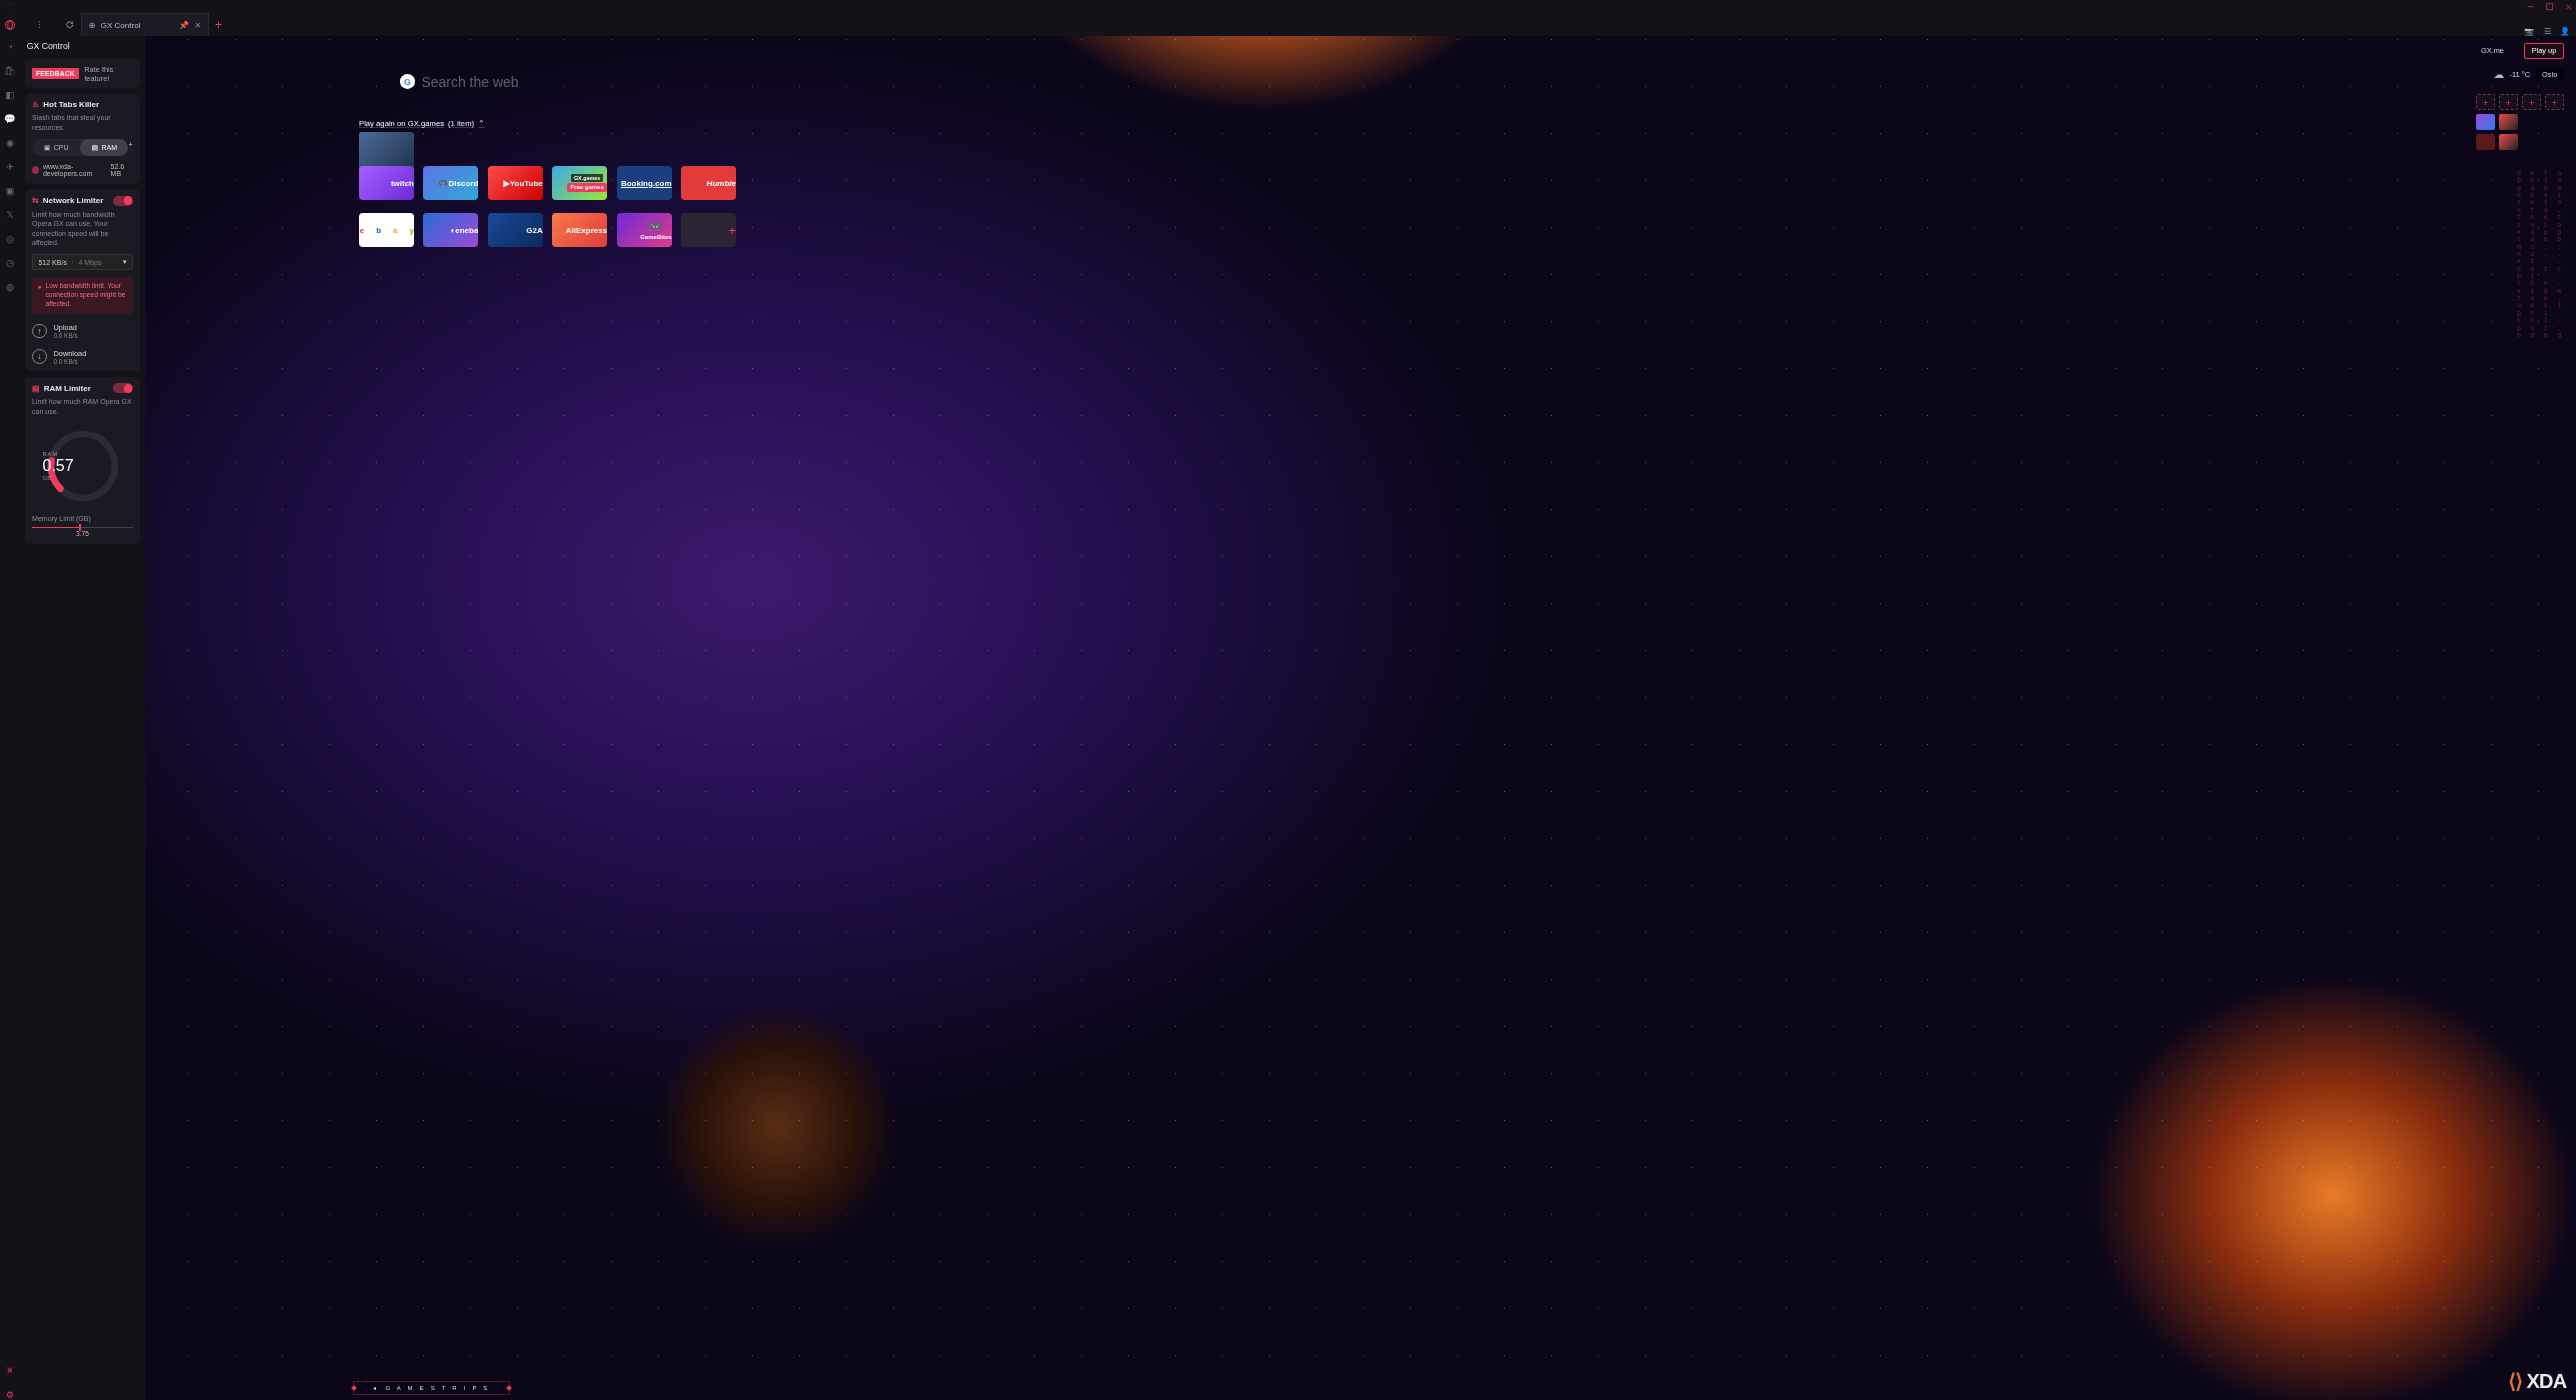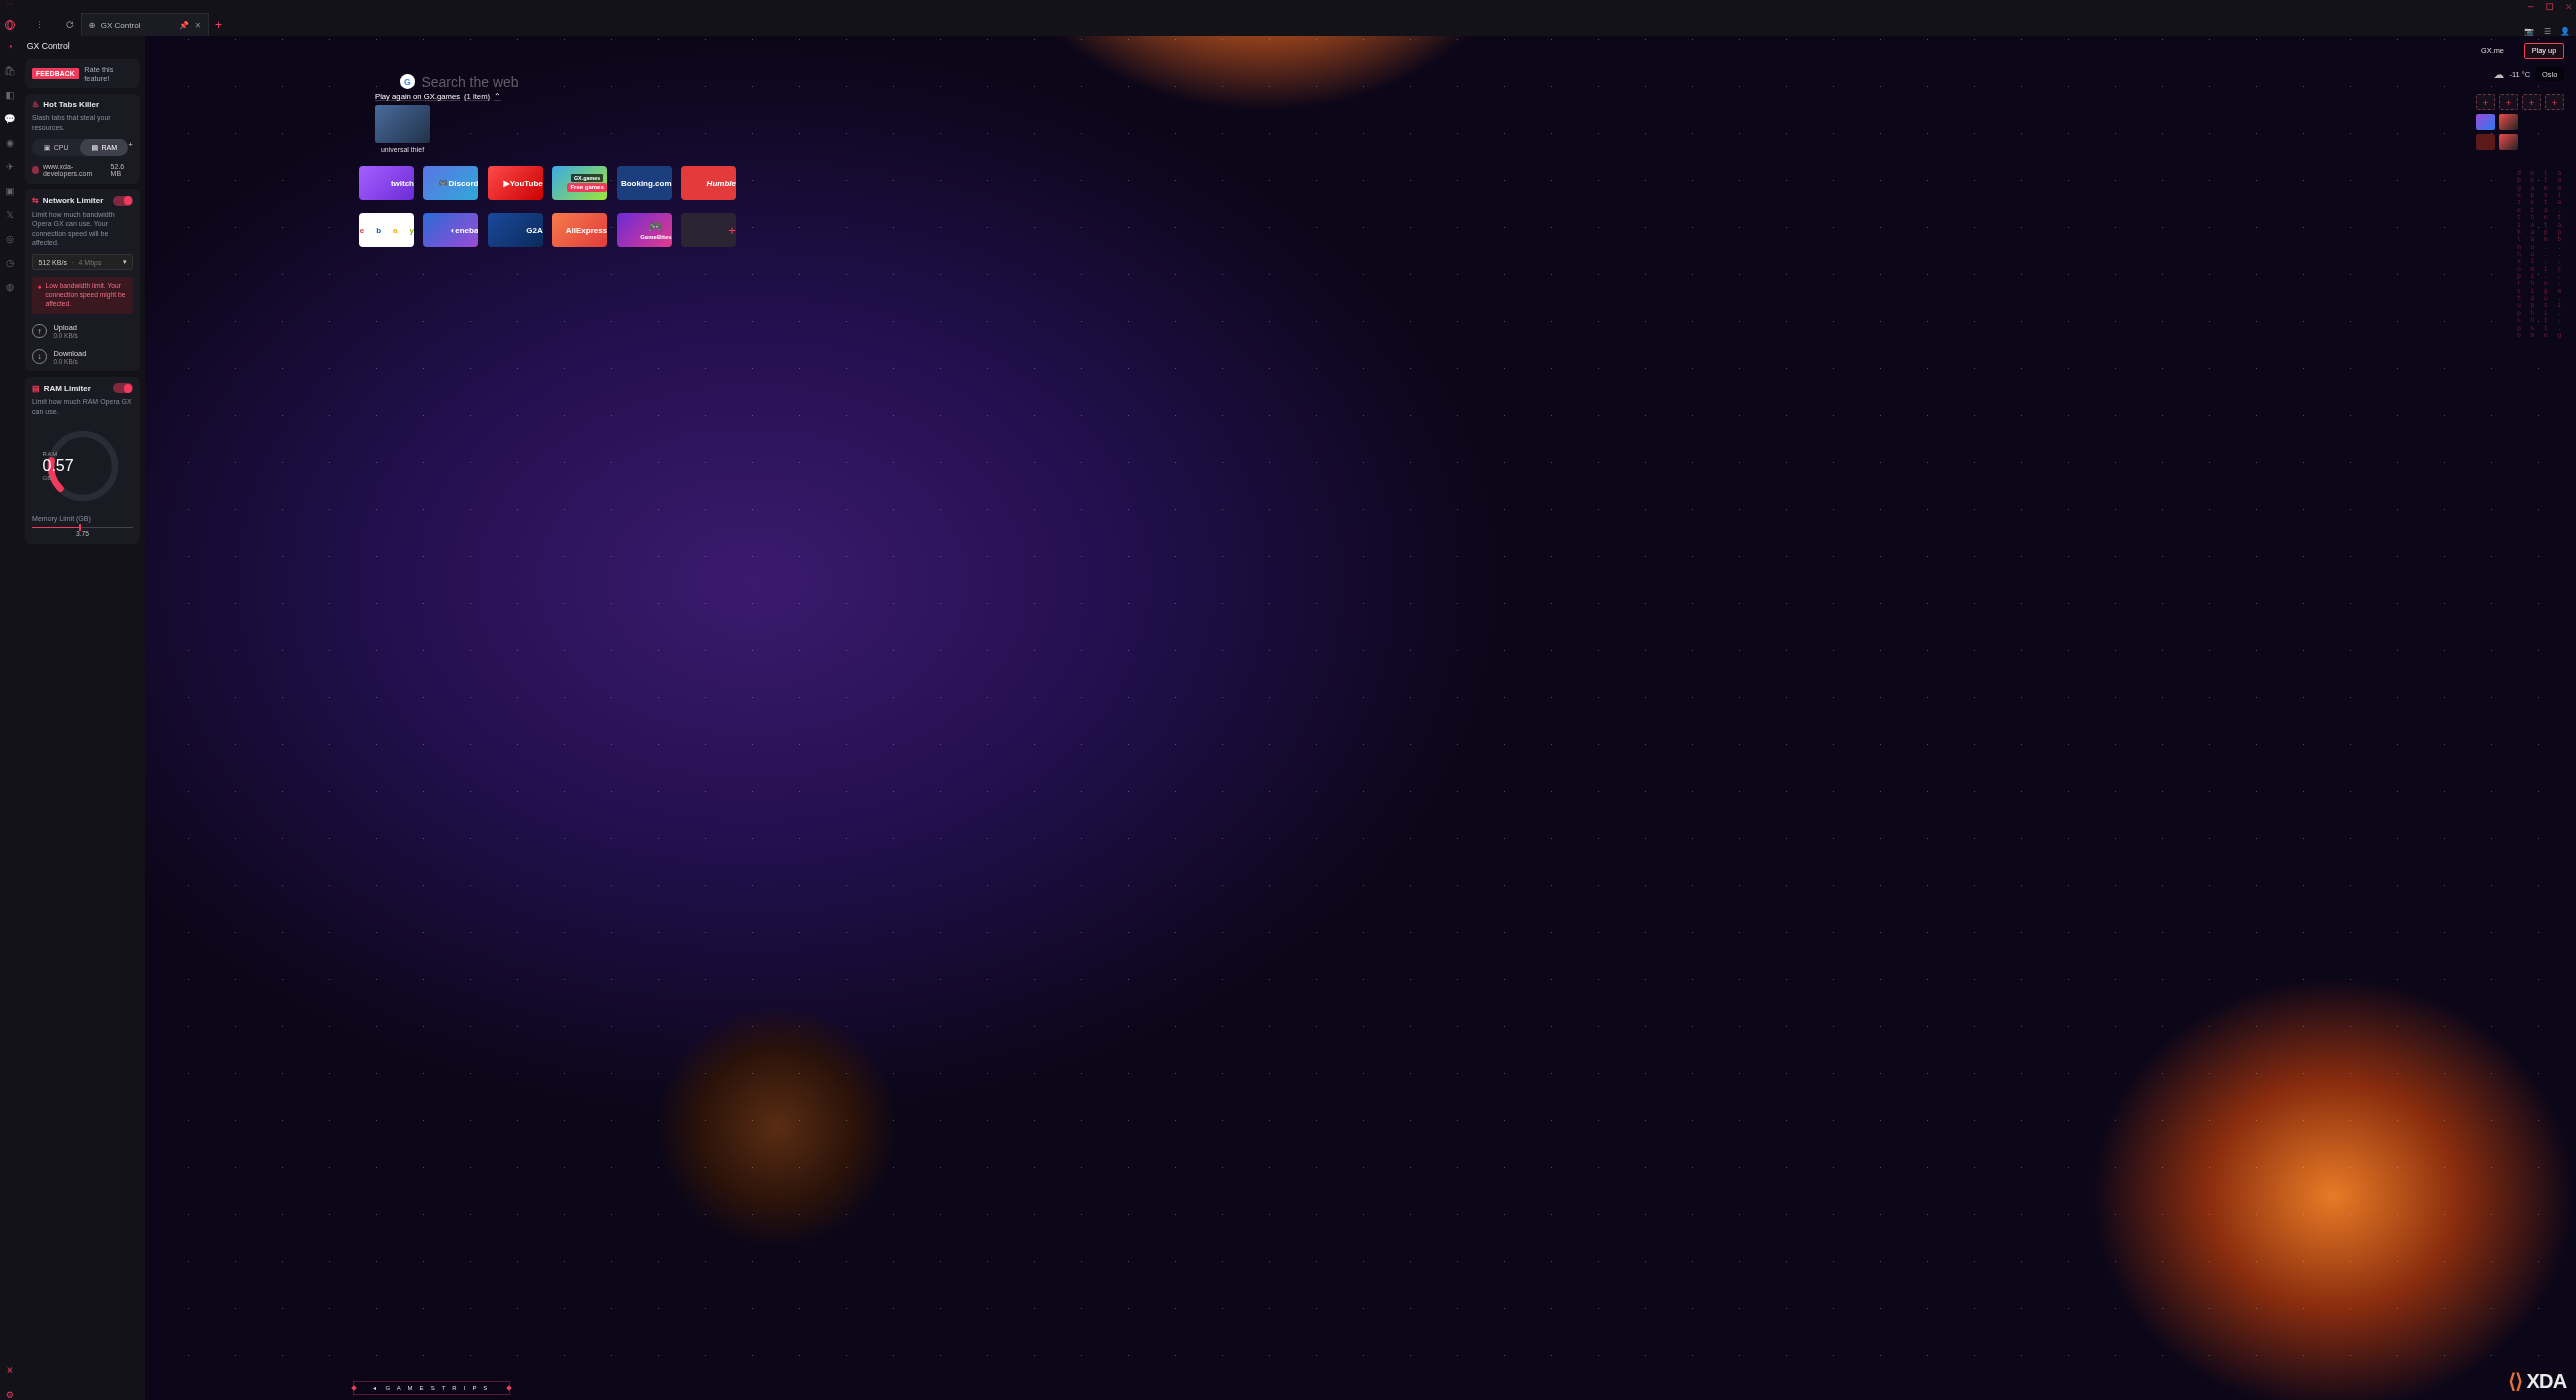--- a/index.html
+++ b/index.html
@@ -107,38 +107,38 @@
 .quick .thumb.alt{background:linear-gradient(135deg,#f04b4b,#222);}
 .quick .thumb.dark{background:#5a1a1a;}
 
 .searchbar{ position:absolute; left:255px; top:34px; width:302px; height:23px;  display:flex; align-items:center; gap:6.7px;}
 .searchbar .g{ width:14.7px;height:14.7px;background:#fff;border-radius:50%;display:flex;align-items:center;justify-content:center;font-weight:700;font-size:8.7px;
  color:#4285F4;}
 .searchbar input{ flex:1; background:transparent;border:0;outline:0;color:#ddd;font-size:14px;}
 .searchbar input::placeholder{color:#aaa8;}
 .searchbar .underline{position:absolute;bottom:-1.3px;left:19px;right:13.4px;height:0.7px;background:linear-gradient(90deg,#fff2 0%, #fff4 30%, #f23b5c 60%, #f23b5c 70%, #0000 100%);}
 
-.play-again{ position:absolute; left:214px; top:56px;margin-left:16px; }
+.play-again{ position:absolute; left:214px; top:83px; }
 .play-again .head{ color:#fff; font-size:7.7px; display:flex; align-items:center; gap:4px; text-decoration:underline; text-decoration-color:#fff3;}
 .play-again .head .count{ color:#eee; }
 .play-again .head .chev{ font-size:8px;}
 .game-thumb{ margin-top:4px; width:55px;}
 .game-thumb .img{ width:55px;height:38px; background:#334; border-radius:2.7px; background:linear-gradient(135deg,#4a6b9c,#20324a);}
 .game-thumb .cap{ color:#ddd; font-size:7px; text-align:center; margin-top:2.7px;}
 
 .dials{ position:absolute; left:214px; top:130px; display:flex; flex-direction:column; gap:13.4px;}
 .dials .row{ display:flex; gap:9.4px;}
 .tile{ width:55px; height:34px; border-radius:4px; display:flex; align-items:center; justify-content:flex-end; color:#fff; font-weight:700; font-size:8px; position:relative; overflow:hidden;}
 .tile.add{ background:#2a2433; color:#f23b5c; font-size:13.4px; font-weight:400;}
 .t-twitch{ background:linear-gradient(135deg,#a760ff,#6b2bd6);}
 .t-discord{ background:linear-gradient(135deg,#5b74e6,#2fa9d6);}
 .t-youtube{ background:linear-gradient(135deg,#ff4b4b,#cc0000);}
 .t-gx{ background:linear-gradient(135deg,#3aa9e6,#9de63a);}
 .t-gx .pill{ background:#f23b5c; color:#fff; font-size:6px; padding:1.3px 3.4px; border-radius:2px;}
-.t-booking{ background:#1a3e7e;}
+.t-booking{ background:#1a3e7e;text-decoration:underline;}
 .t-humble{ background:#e33b3b; font-style:italic; font-family:Georgia,serif;}
 .t-ebay{ background:#fff; color:#333;}
 .t-ebay span{font-weight:800;margin-left:12px;}
 .t-eneba{ background:linear-gradient(135deg,#2a6bd6,#9b4bd6);}
 .t-g2a{ background:linear-gradient(135deg,#1a4a9c,#0b2a5a);}
 .t-ali{ background:linear-gradient(135deg,#f57b4b,#e33b3b);}
 .t-gb{ background:linear-gradient(135deg,#6b2bd6,#e33b8b);}
 .t-gb .ic{font-size:12px;}
 .matrix { position:absolute; right:12px; top:134px; font-family:monospace; font-size:6.7px; color:#f23b5c66; line-height:1.1; white-space:pre; letter-spacing:2.7px; pointer-events:none;}
 

